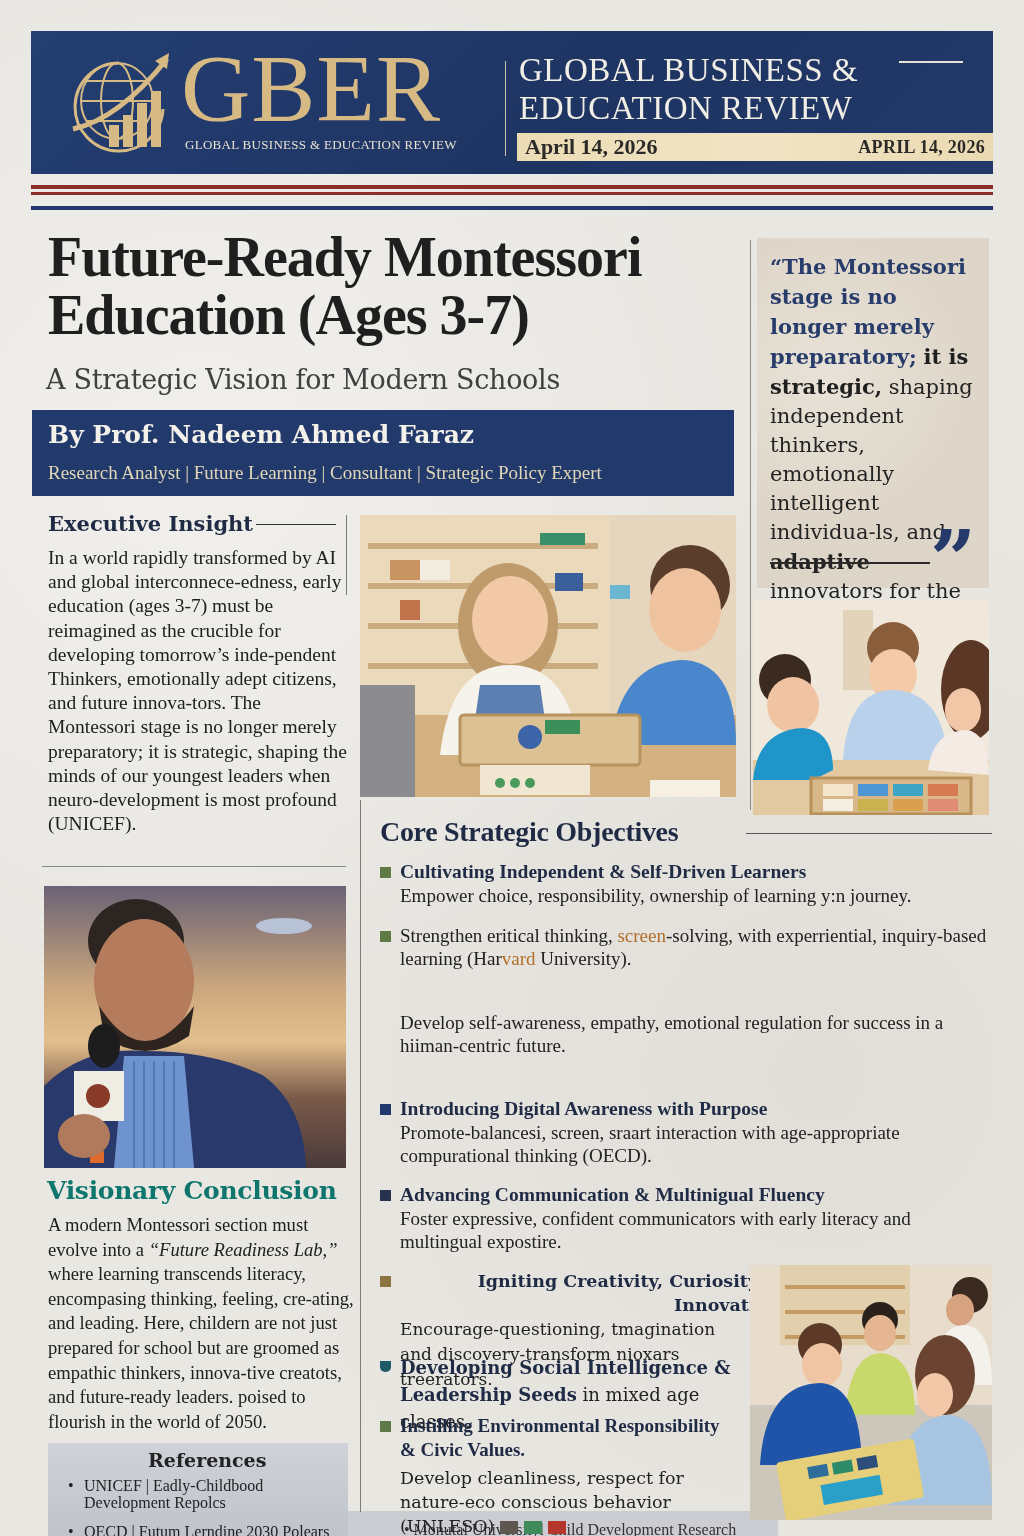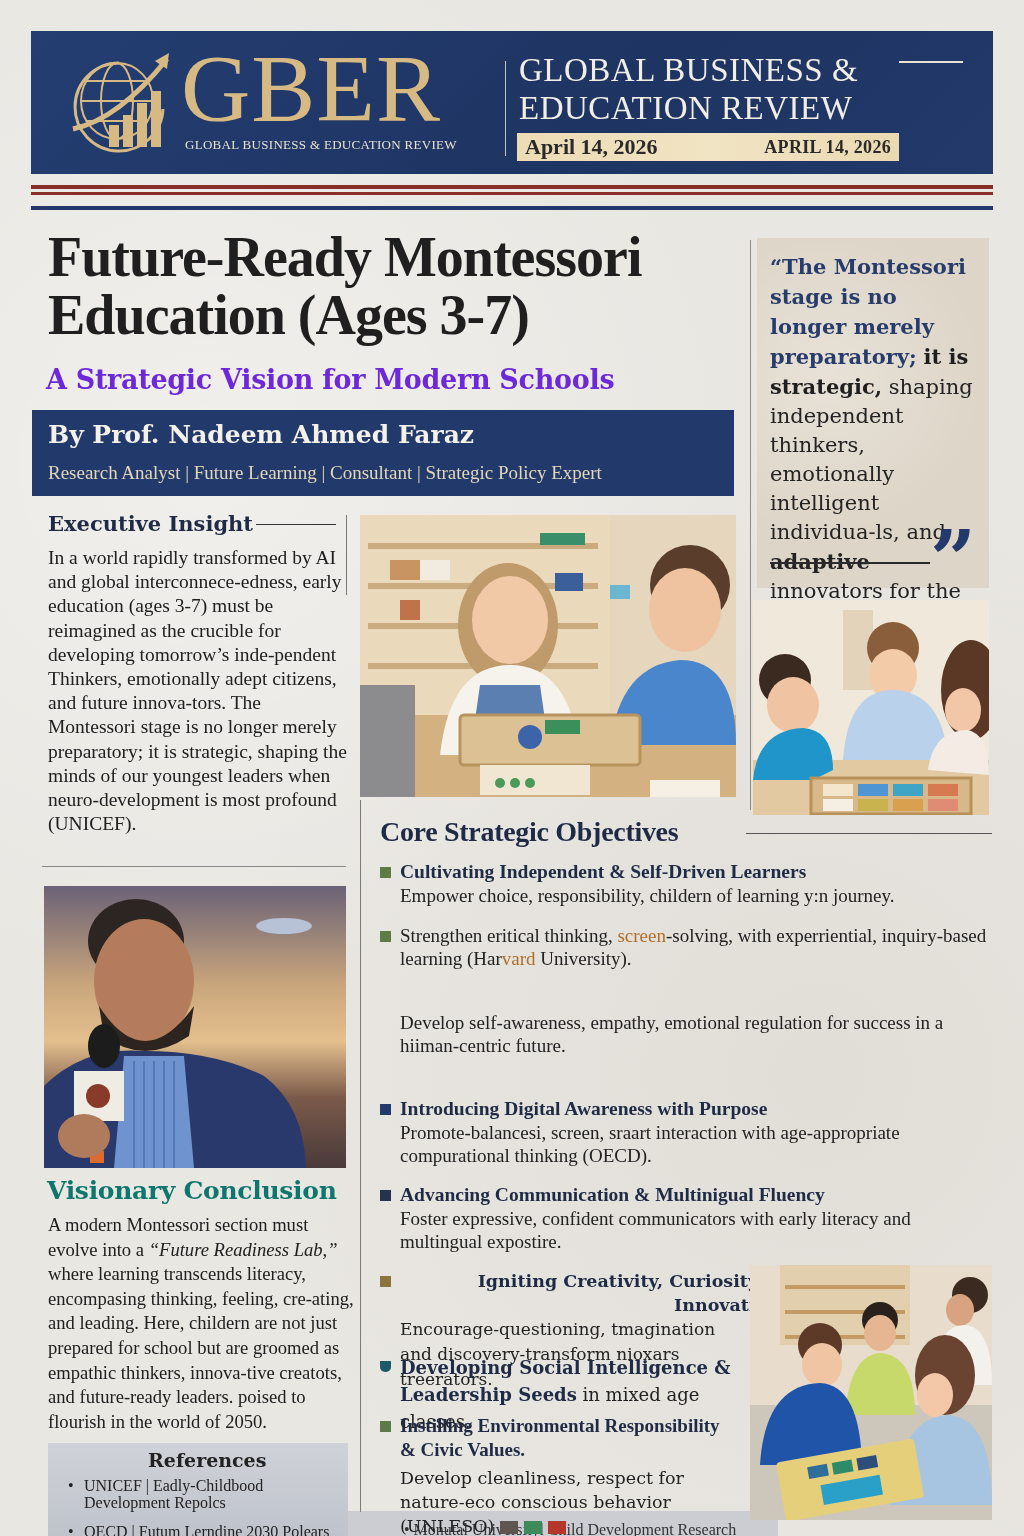--- a/index.html
+++ b/index.html
@@ -30,39 +30,39 @@
     left: 154px; top: 106px; font-family: "Liberation Serif", serif;
     font-size: 13px; color: #e9e3d2; letter-spacing: 0.3px;
   }
   .mast-divider { left: 474px; top: 30px; width: 1px; height: 95px; background: #c9c3b1; }
   .mast-title {
     left: 488px; top: 20px; font-family: "Liberation Serif", serif;
     font-size: 33px; line-height: 38px; color: #f1eee6; letter-spacing: 0.5px;
   }
   .mast-rule { left: 868px; top: 30px; width: 64px; height: 2px; background: #e8e3d6; }
   .date-bar {
-    left: 486px; top: 102px; width: 382px; height: 28px;
+    left: 486px; top: 102px; width: 476px; height: 28px;
     background: linear-gradient(90deg, #ecdcb5, #f1e4c4 50%, #eadab2);
     display: flex; justify-content: space-between; align-items: center; padding: 0 8px;
   }
   .date-left { font-family: "Liberation Serif", serif; font-size: 22px; font-weight: bold; color: #2b2a28; }
   .date-right { font-family: "Liberation Serif", serif; font-size: 18px; font-weight: bold; color: #2b2a28; letter-spacing: 0.3px; }
 
   .rule-red1 { left: 31px; top: 185px; width: 962px; height: 4px; background: #8a2e2a; }
   .rule-red2 { left: 31px; top: 192px; width: 962px; height: 3px; background: #8a2e2a; }
   .rule-blue { left: 31px; top: 206px; width: 962px; height: 4px; background: #22386a; }
 
   
   .headline {
     left: 48px; top: 228px; width: 690px; font-family: "Liberation Serif", serif;
     font-size: 56px; line-height: 58px; font-weight: bold; color: #1f1f1f; letter-spacing: -1px;
   }
   .subhead {
     left: 46px; top: 364px; font-family: "DejaVu Serif", serif;
-    font-size: 27px; font-weight: bold; color: #6d28d9; letter-spacing: -0.3px;
+    font-size: 27px; font-weight: normal; color: #404040; letter-spacing: -0.3px;
   }
   .byline-box {
     left: 32px; top: 410px; width: 702px; height: 86px;
     background: #223a6b;
   }
   .byline-name {
     left: 16px; top: 10px; font-family: "DejaVu Serif", serif;
     font-size: 25px; font-weight: bold; color: #f4f1ea;
   }
   .byline-roles {
@@ -328,21 +328,21 @@
   </ul>
 </div>
 <div class="abs refs-ext-item">Monutal Universityl Child Development Research</div>
 
 <div class="abs col-rule-mid"></div>
 <div class="abs obj-title">Core Strategic Objectives</div>
 <div class="abs obj-title-rule"></div>
 
 <div class="abs obj" style="left:380px; top:860px;">
   <div class="obj-head"><span class="obj-bullet" style="background:#5f7a45"></span><span>Cultivating Independent &amp; Self-Driven Learners</span></div>
-  <div class="obj-desc">Empower choice, responsibility, childern of learning y:n journey.</div>
+  <div class="obj-desc">Empower choice, responsibility, ownership of learning y:n journey.</div>
 </div>
 
 <div class="abs obj" style="left:380px; top:924px;">
   <div class="obj-head"><span class="obj-bullet" style="background:#5f7a45"></span></div>
   <div class="obj-desc"><span>Strengthen eritical thinking, </span><span class="orange">screen</span><span>-solving, with experriential, inquiry-based learning (Har</span><span class="orange">vard</span><span> University).</span></div>
 </div>
 
 <div class="abs obj" style="left:380px; top:1011px;">
   <div class="obj-desc">Develop self-awareness, empathy, emotional regulation for success in a hiiman-centric future.</div>
 </div>

